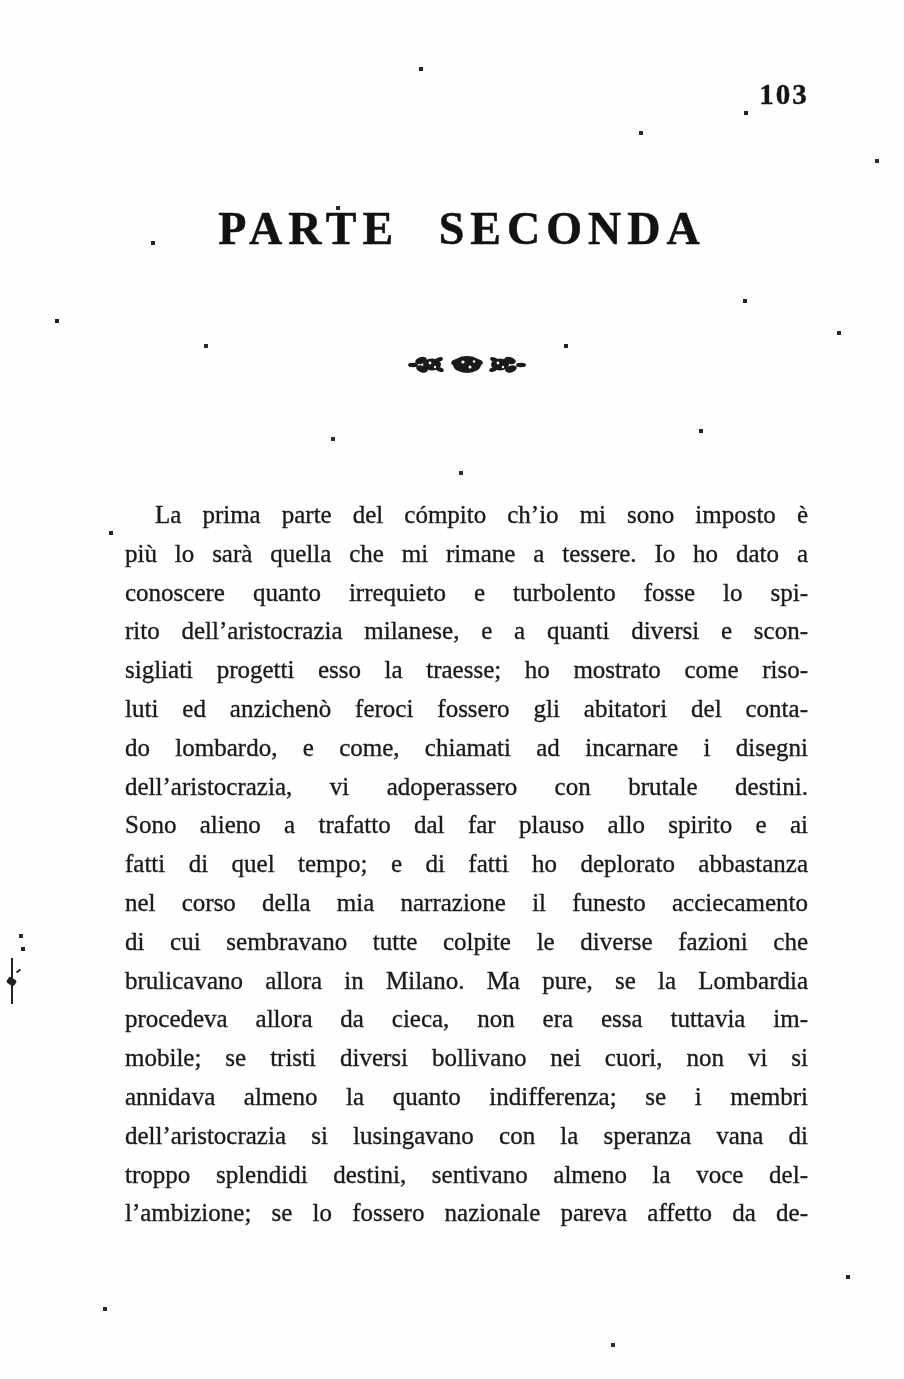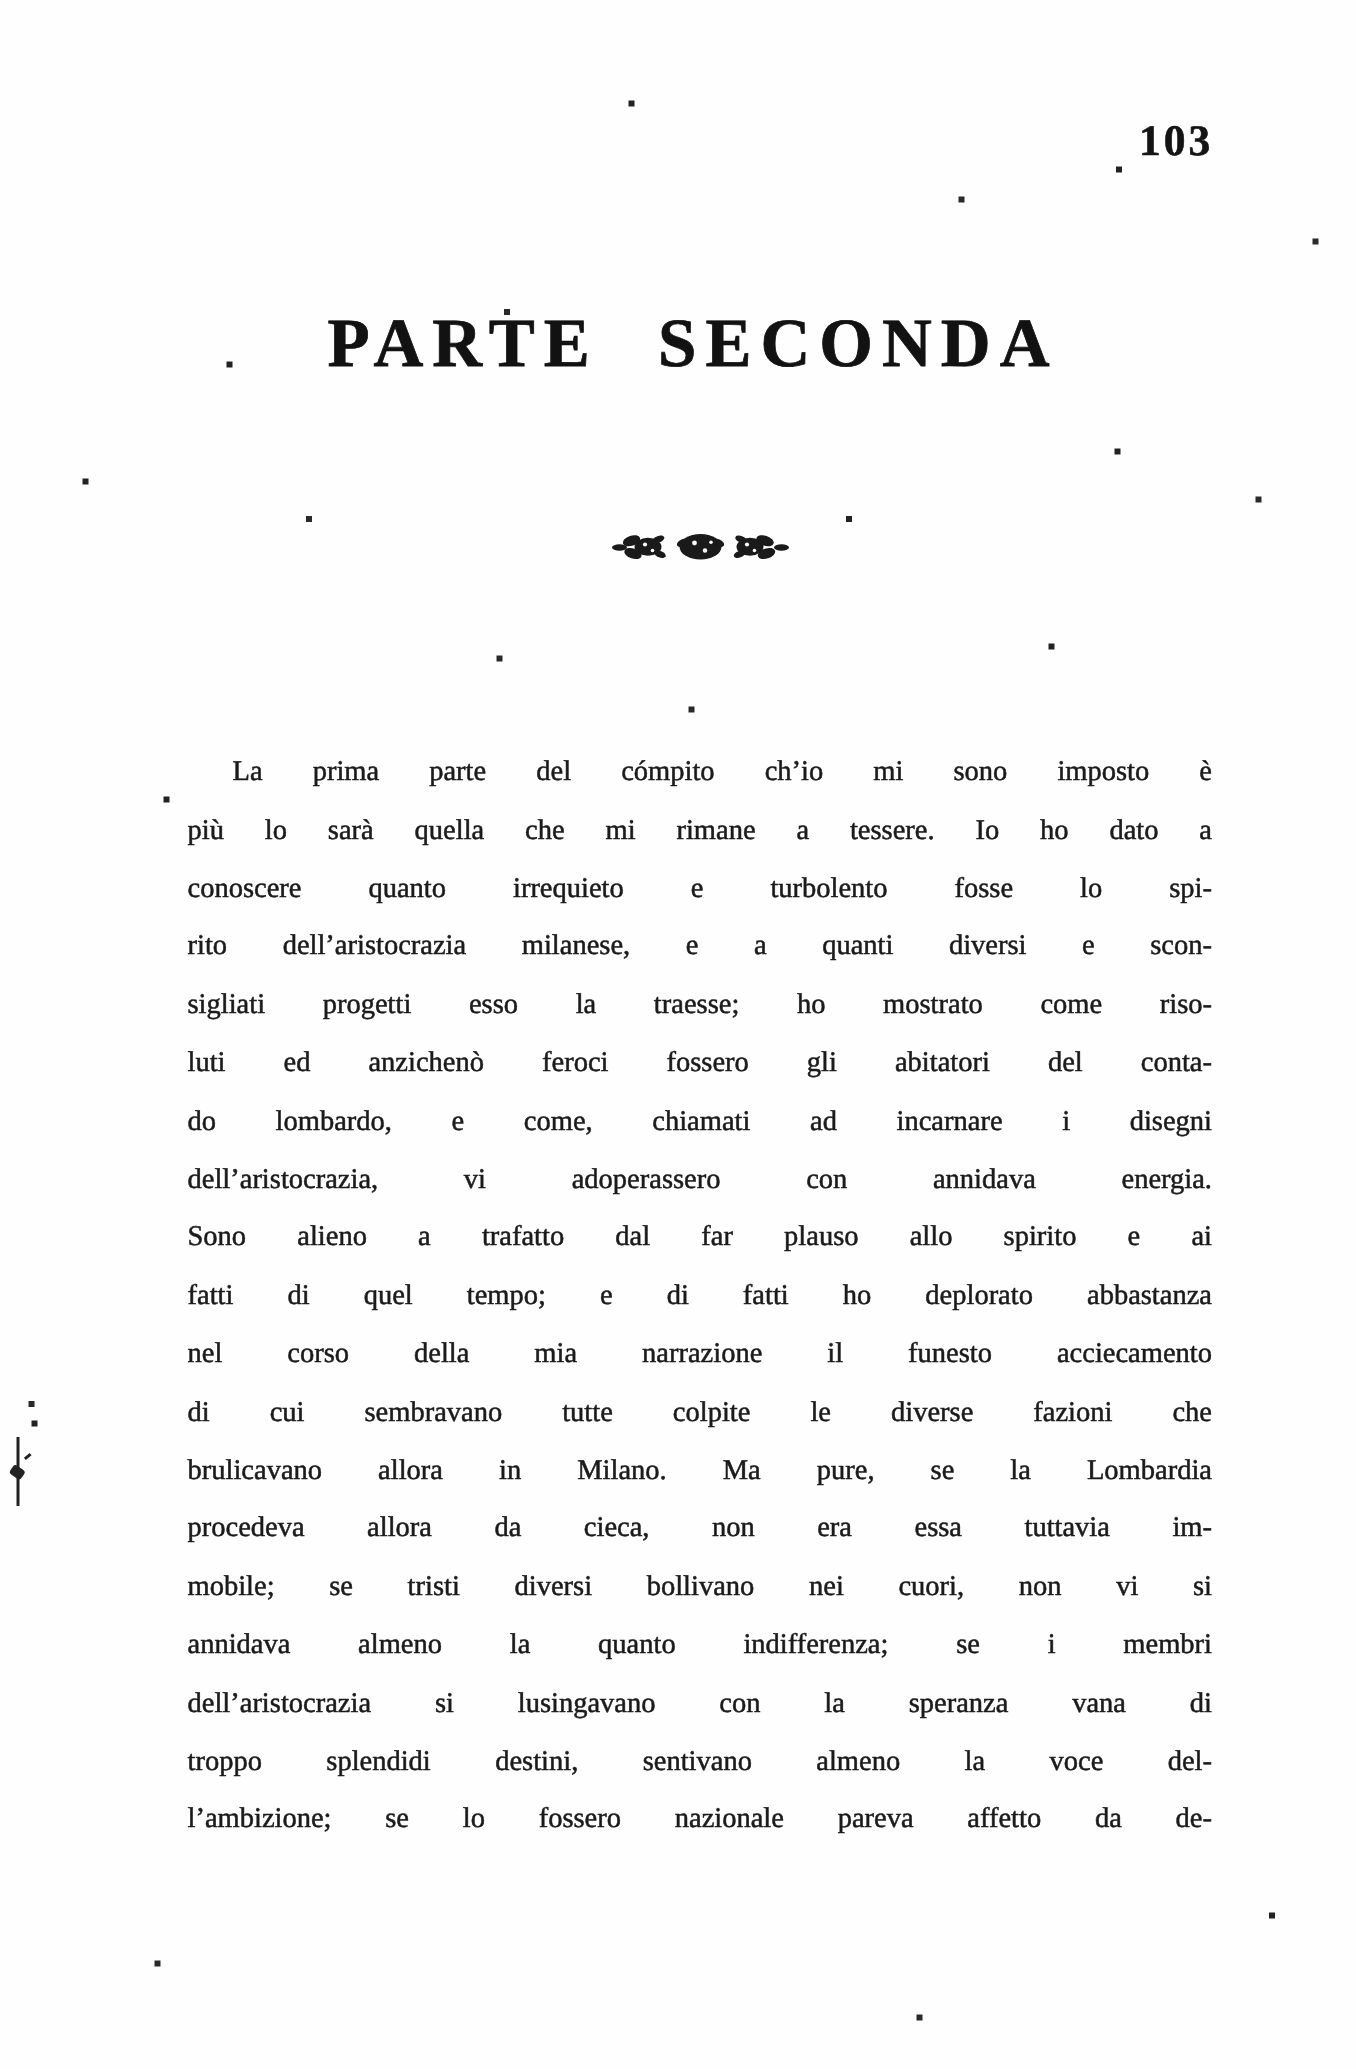--- a/index.html
+++ b/index.html
@@ -50,21 +50,21 @@
     top: 350px;
     left: 408px;
     width: 120px;
     height: 30px;
   }
   .paragraph {
     position: absolute;
     top: 496px;
     left: 125px;
     width: 683px;
-    font-size: 19px;
+    font-size: 25px;
     line-height: 38.8px;
     color: #1b1b1b;
     -webkit-text-stroke: 0.35px #1b1b1b;
   }
   .line {
     text-align: justify;
     text-align-last: justify;
     height: 38.8px;
     white-space: normal;
     overflow: visible;
@@ -181,21 +181,21 @@
   </div>
 
   <div class="paragraph">
     <div class="line indent">La prima parte del cómpito ch’io mi sono imposto è</div>
     <div class="line">più lo sarà quella che mi rimane a tessere. Io ho dato a</div>
     <div class="line">conoscere quanto irrequieto e turbolento fosse lo spi-</div>
     <div class="line">rito dell’aristocrazia milanese, e a quanti diversi e scon-</div>
     <div class="line">sigliati progetti esso la traesse; ho mostrato come riso-</div>
     <div class="line">luti ed anzichenò feroci fossero gli abitatori del conta-</div>
     <div class="line">do lombardo, e come, chiamati ad incarnare i disegni</div>
-    <div class="line">dell’aristocrazia, vi adoperassero con annidava energia.</div>
+    <div class="line">dell’aristocrazia, vi adoperassero con brutale destini.</div>
     <div class="line">Sono alieno a trafatto dal far plauso allo spirito e ai</div>
     <div class="line">fatti di quel tempo; e di fatti ho deplorato abbastanza</div>
     <div class="line">nel corso della mia narrazione il funesto acciecamento</div>
     <div class="line">di cui sembravano tutte colpite le diverse fazioni che</div>
     <div class="line">brulicavano allora in Milano. Ma pure, se la Lombardia</div>
     <div class="line">procedeva allora da cieca, non era essa tuttavia im-</div>
     <div class="line">mobile; se tristi diversi bollivano nei cuori, non vi si</div>
     <div class="line">annidava almeno la quanto indifferenza; se i membri</div>
     <div class="line">dell’aristocrazia si lusingavano con la speranza vana di</div>
     <div class="line">troppo splendidi destini, sentivano almeno la voce del-</div>

